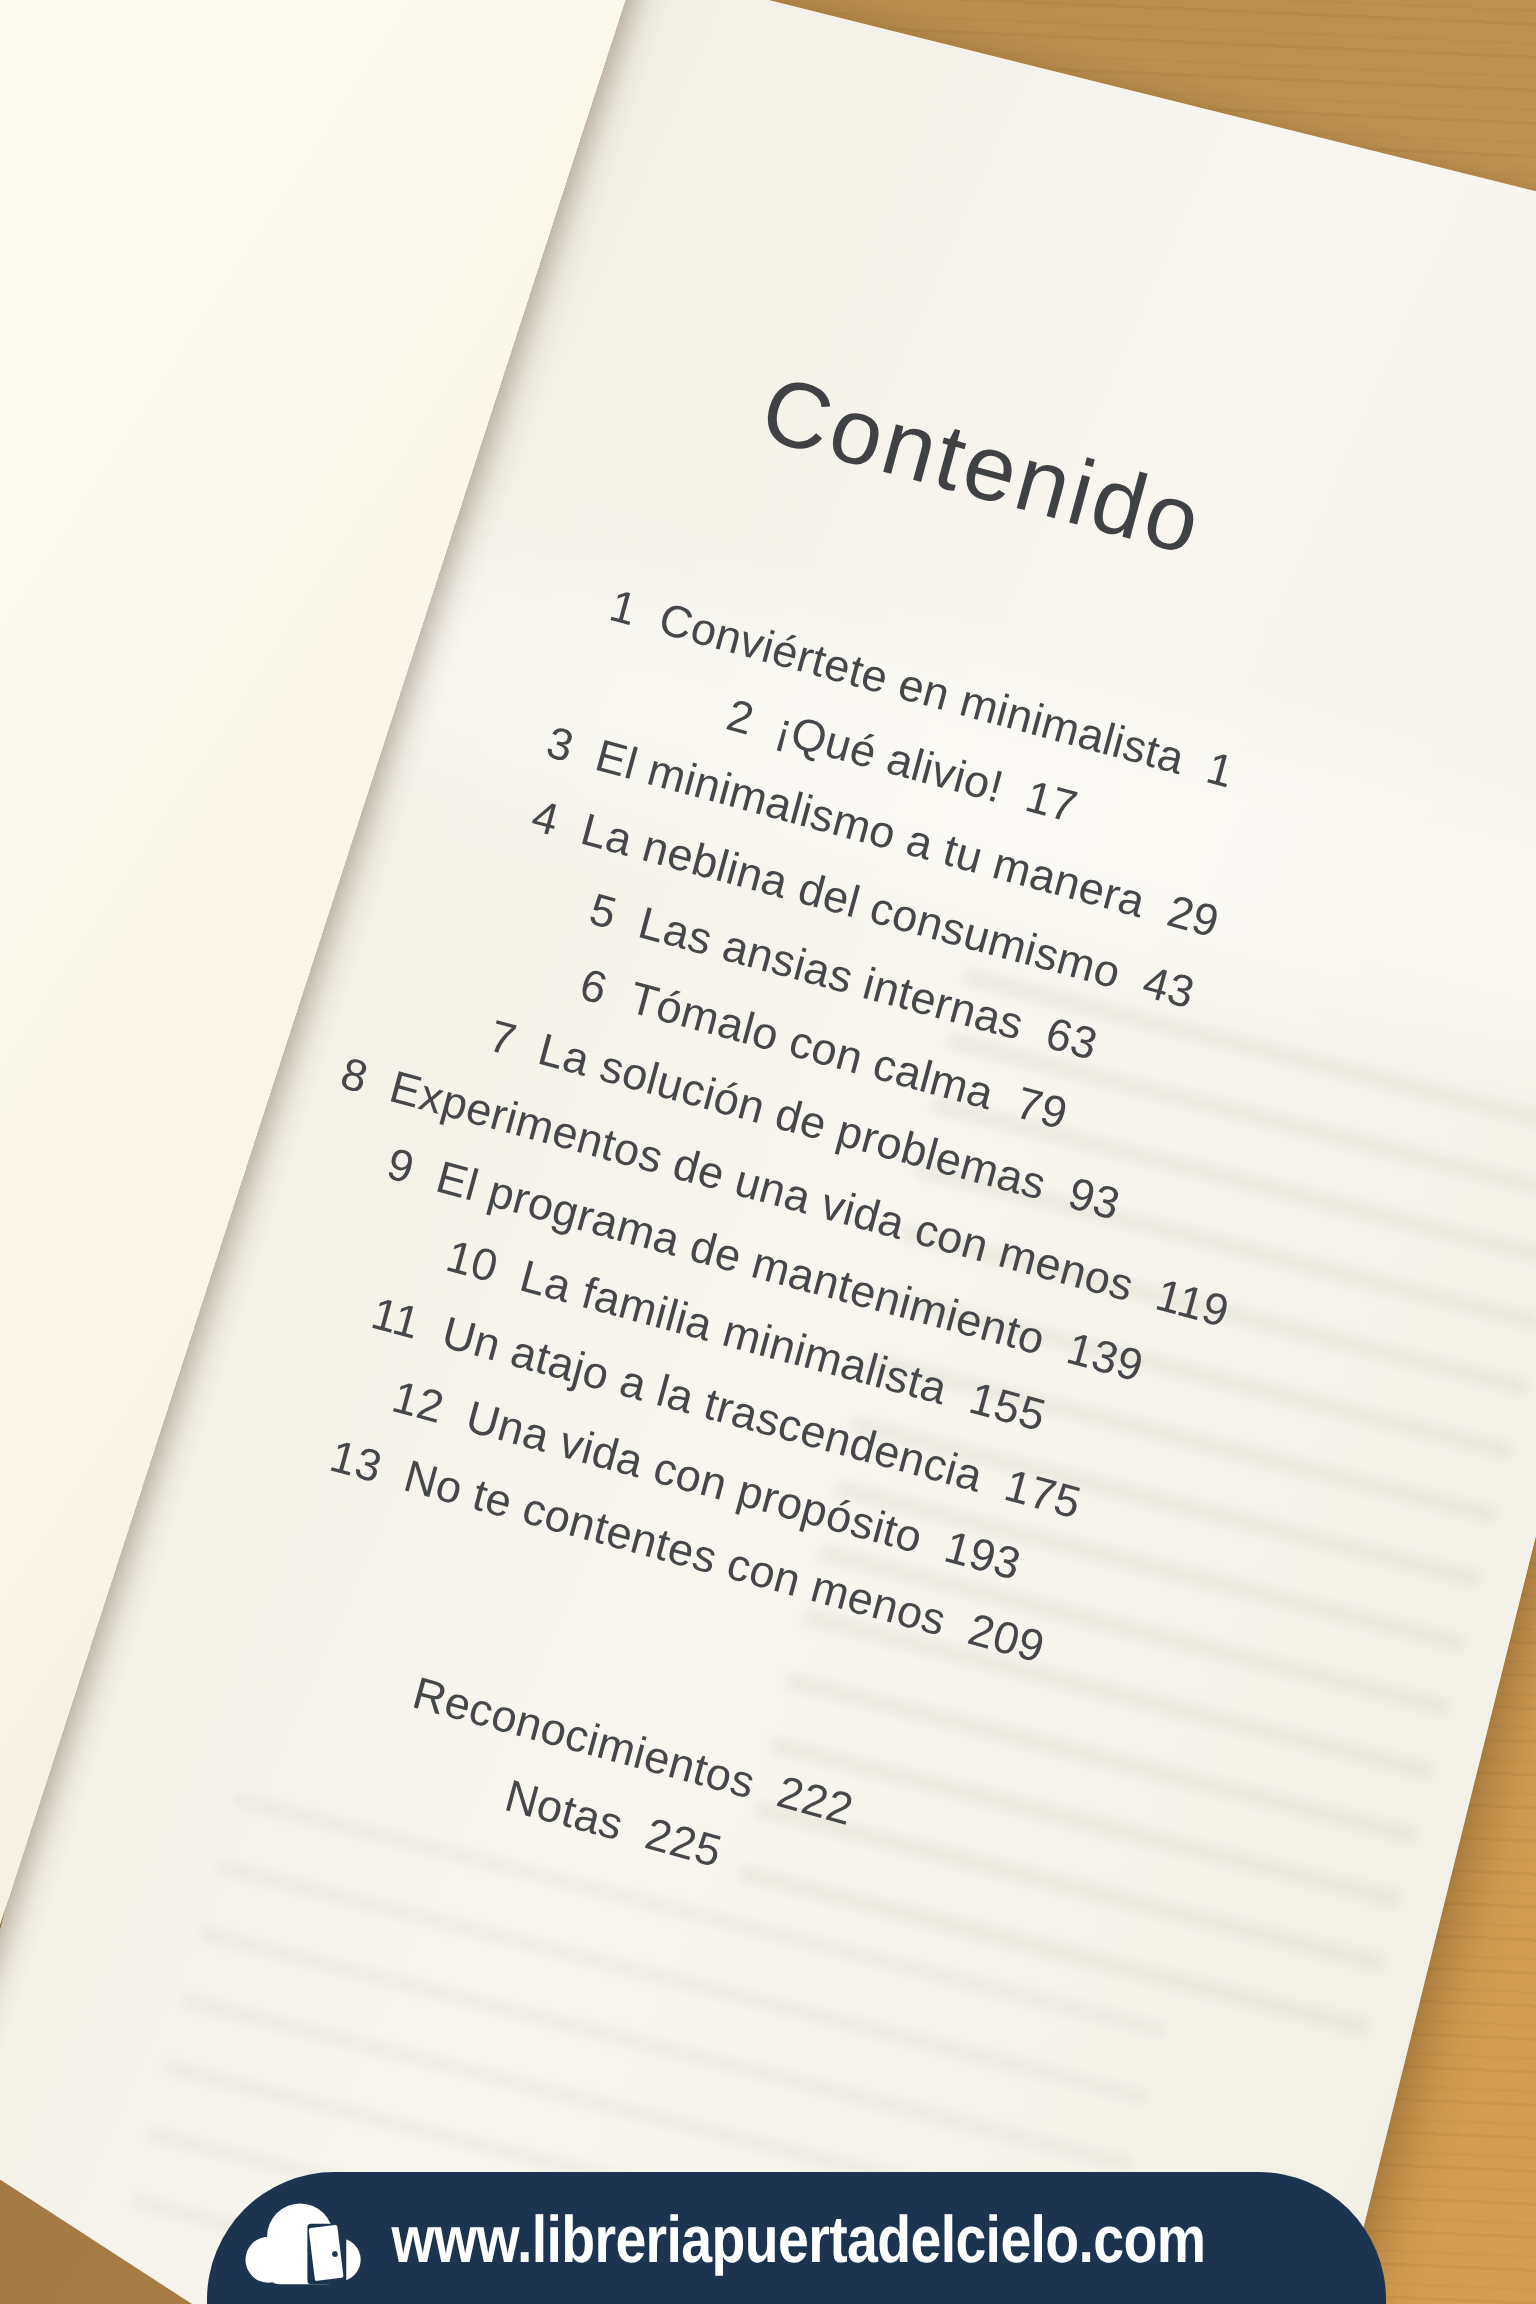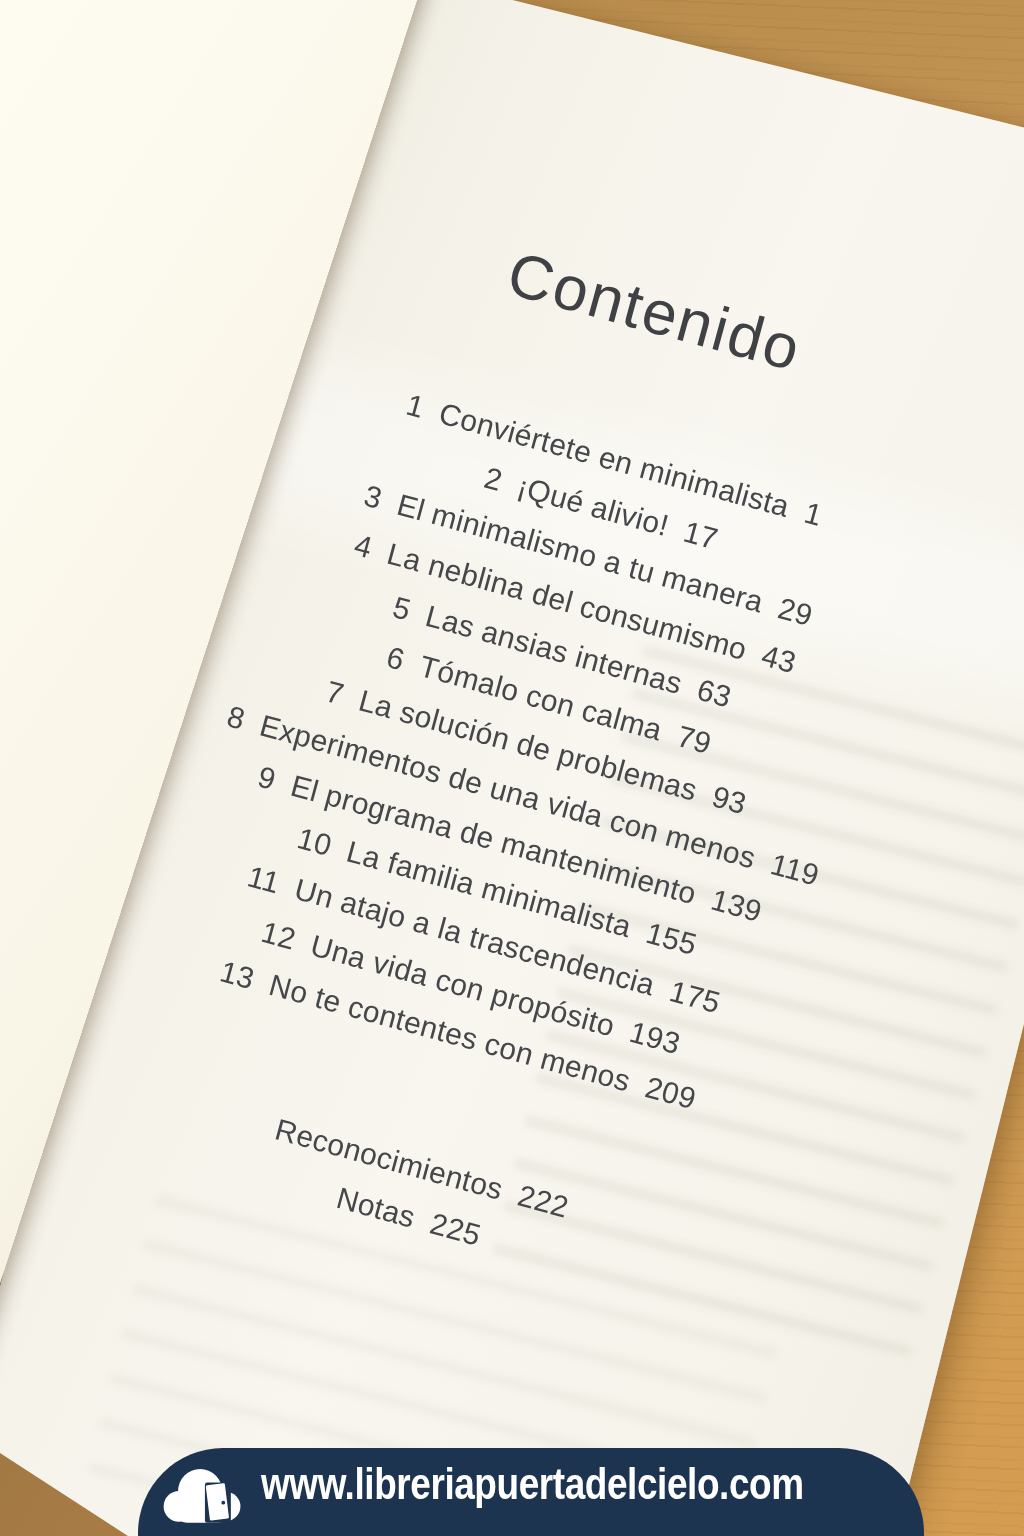--- a/index.html
+++ b/index.html
@@ -55,21 +55,21 @@
   .toc-row .n{margin-right:17px;}
   .toc-row .p{margin-left:17px;}
   .backmatter{margin-top:88px;}
   
   .banner{
     position:absolute;left:138px;top:1448px;width:786px;height:120px;z-index:40;
     background:#1d3450;border-radius:85px 85px 0 0;
     display:flex;align-items:center;justify-content:center;gap:12px;
     padding-bottom:0;box-sizing:border-box;
   }
-  .banner-inner{display:flex;gap:10px;margin-top:-28px;}
+  .banner-inner{display:flex;align-items:center;gap:10px;margin-top:-28px;}
   .banner .url{
     color:#ffffff;font-weight:bold;font-size:44px;letter-spacing:-0.5px;
     transform:scaleX(0.84);transform-origin:left center;white-space:nowrap;
     display:inline-block;
   }
   .cloud-icon{flex:0 0 auto;}
 </style>
 </head>
 <body>
 

